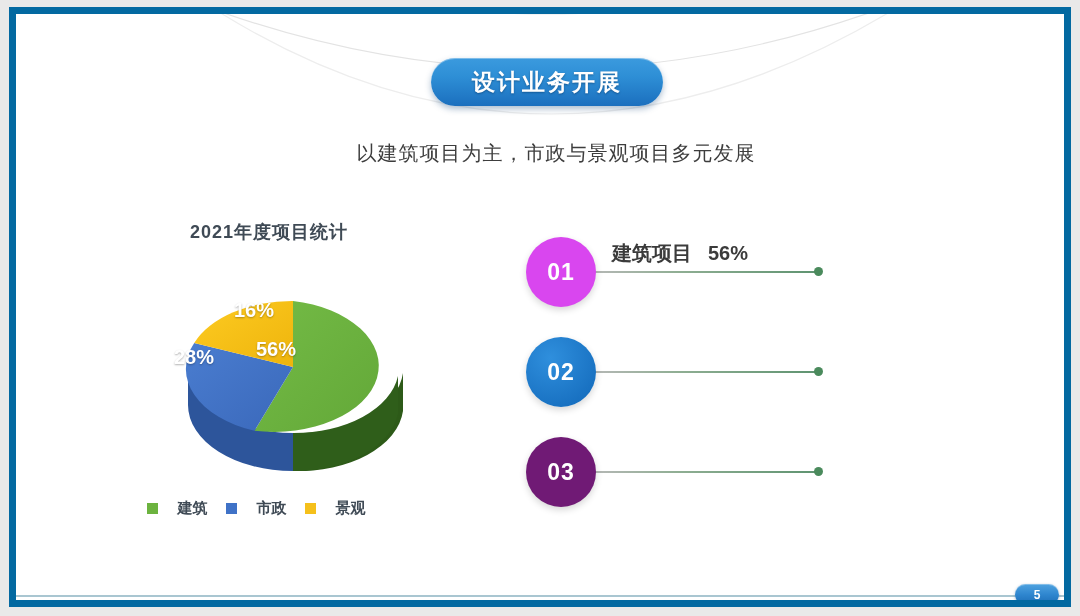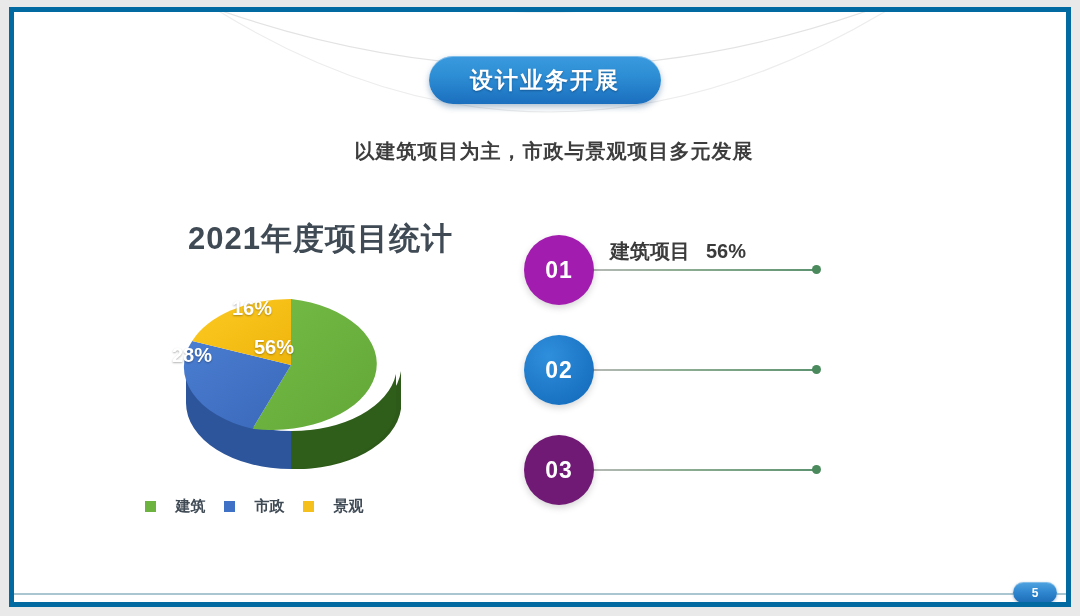--- a/index.html
+++ b/index.html
@@ -7,21 +7,21 @@
     width:1080px; height:616px;
     background:#e9e9e9;
     font-family:"Liberation Sans","DejaVu Sans",sans-serif;
     overflow:hidden;
   }
   #slide {
     position:absolute;
     left:9px; top:7px;
     width:1062px; height:600px;
     background:#ffffff;
-    border:5px solid #0369a1;
+    border:7px solid #0369a1;
     overflow:hidden;
   }
 
   
   .arcs { position:absolute; left:0; top:0; width:1062px; height:210px; pointer-events:none; }
 
   
   .title-pill {
     position:absolute;
     left:415px; top:44px;
@@ -39,31 +39,31 @@
     text-shadow:0 1px 2px rgba(0,40,80,.45);
   }
 
   
   .subtitle {
     position:absolute;
     left:0; top:126px; width:1062px;
     text-align:center;
     color:#3d3d3d;
     font-size:20px;
-    font-weight:bold;
+    font-weight:normal;
     letter-spacing:1px;
     padding-left:18px;
   }
 
   
   .chart-title {
     position:absolute;
     left:174px; top:206px;
     color:#3f4a55;
-    font-size:31px;
+    font-size:18px;
     font-weight:bold;
     letter-spacing:1px;
   }
   .pie-wrap { position:absolute; left:85px; top:243px; width:400px; height:235px; }
   .pie-label {
     position:absolute;
     color:#ffffff;
     font-weight:bold;
     font-size:20px;
     text-shadow:0 1px 2px rgba(0,0,0,.30);
@@ -189,21 +189,21 @@
       <span class="legend-swatch" style="background:#f5c01b"></span>
       <span class="legend-text">景观</span>
     </div>
   </div>
 
   <div class="list">
 
     <div class="row">
       <div class="connector"></div>
       <div class="dot" style="background:#4a8a5c"></div>
-      <div class="badge" style="background:#a21caf">
+      <div class="badge" style="background:#d946ef">
         <span>01</span>
       </div>
       <div class="row-label">
         <span>建筑项目</span><span class="pct">56%</span>
       </div>
     </div>
 
     <div class="row">
       <div class="connector"></div>
       <div class="dot" style="background:#4a8a5c"></div>

